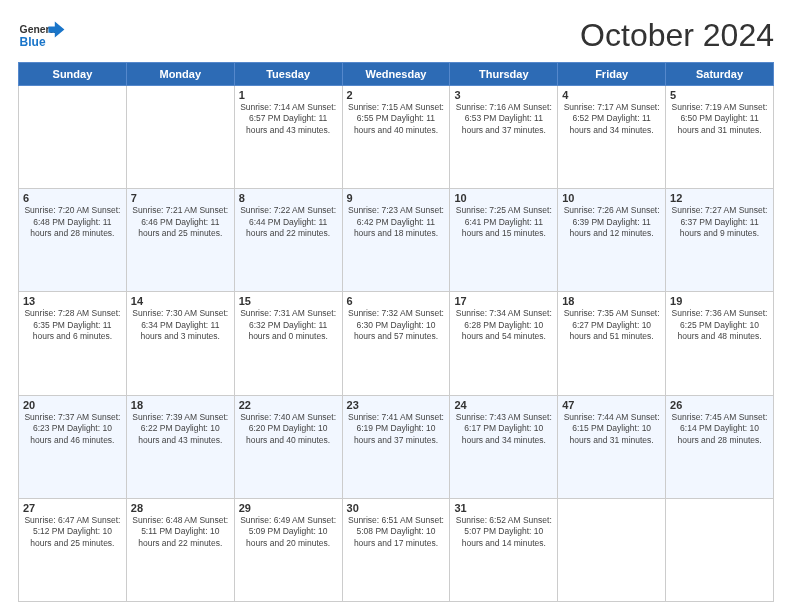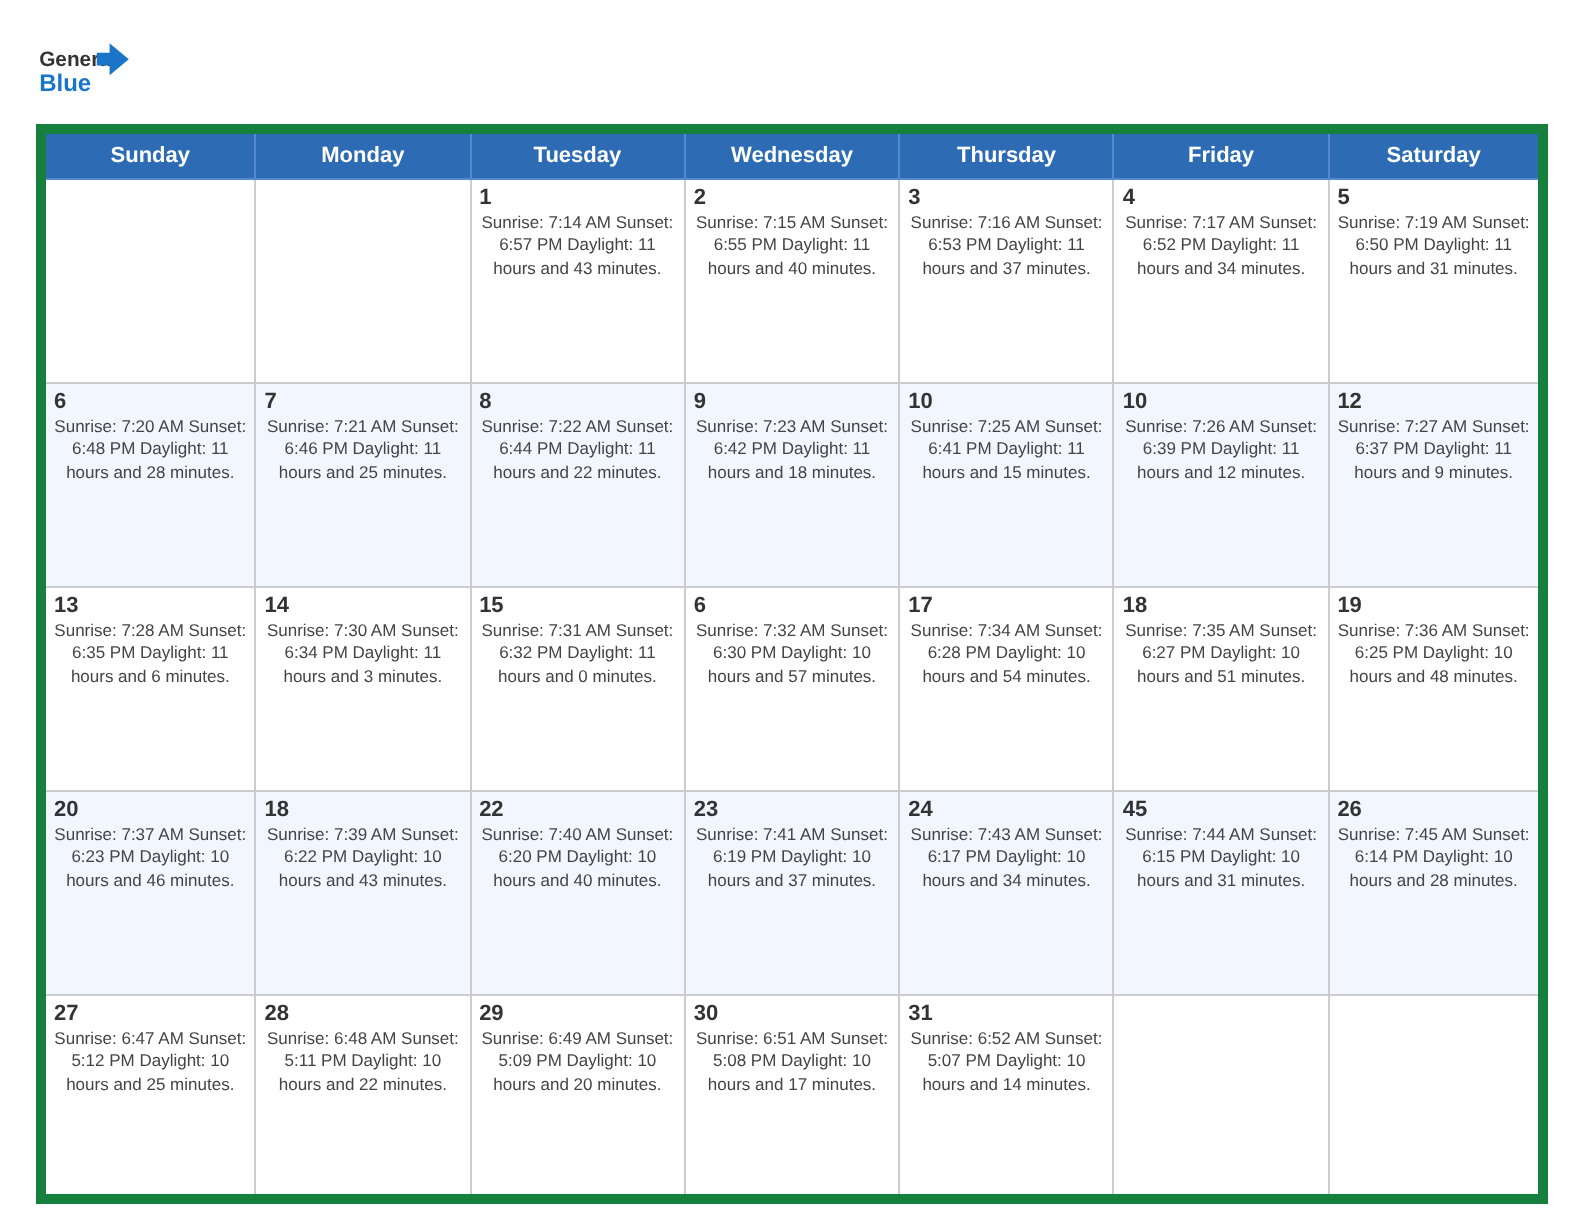--- a/index.html
+++ b/index.html
@@ -40,21 +40,21 @@
       font-weight: normal;
       color: #333;
       line-height: 1.1;
     }
     .location {
       font-size: 15px;
       color: #555;
     }
     .calendar {
       flex: 1;
-      border: 5px solid #15803d;
+      border: 1px solid #15803d;
       border-collapse: collapse;
       width: 100%;
       table-layout: fixed;
       padding-left: 32px;
     }
     .calendar th {
       background-color: #2d6bb5;
       color: #fff;
       font-size: 11px;
       font-weight: bold;
@@ -105,20 +105,21 @@
     <div class="logo-wrapper">
       <svg class="logo-svg" viewBox="0 0 60 44">
 
         <text x="2" y="18" font-size="13" font-weight="bold" fill="#333" font-family="Arial">General</text>
         <text x="2" y="34" font-size="15" font-weight="bold" fill="#1a75c9" font-family="Arial">Blue</text>
 
         <polygon points="46,4 58,14 46,24 46,18 38,18 38,10 46,10" fill="#1a75c9"></polygon>
       </svg>
     </div>
     <div class="title-block">
+      <div class="month-title">October 2024</div>
     </div>
   </div>
 
   <table class="calendar">
     <thead>
       <tr>
         <th>Sunday</th>
         <th>Monday</th>
         <th>Tuesday</th>
         <th>Wednesday</th>
@@ -275,21 +276,21 @@
 Sunset: 6:19 PM
 Daylight: 10 hours and 37 minutes.</div>
           </td>
           <td>
             <span class="day-number">24</span>
             <div class="day-info">Sunrise: 7:43 AM
 Sunset: 6:17 PM
 Daylight: 10 hours and 34 minutes.</div>
           </td>
           <td>
-            <span class="day-number">45</span>
+            <span class="day-number">47</span>
             <div class="day-info">Sunrise: 7:44 AM
 Sunset: 6:15 PM
 Daylight: 10 hours and 31 minutes.</div>
           </td>
           <td>
             <span class="day-number">26</span>
             <div class="day-info">Sunrise: 7:45 AM
 Sunset: 6:14 PM
 Daylight: 10 hours and 28 minutes.</div>
           </td>

